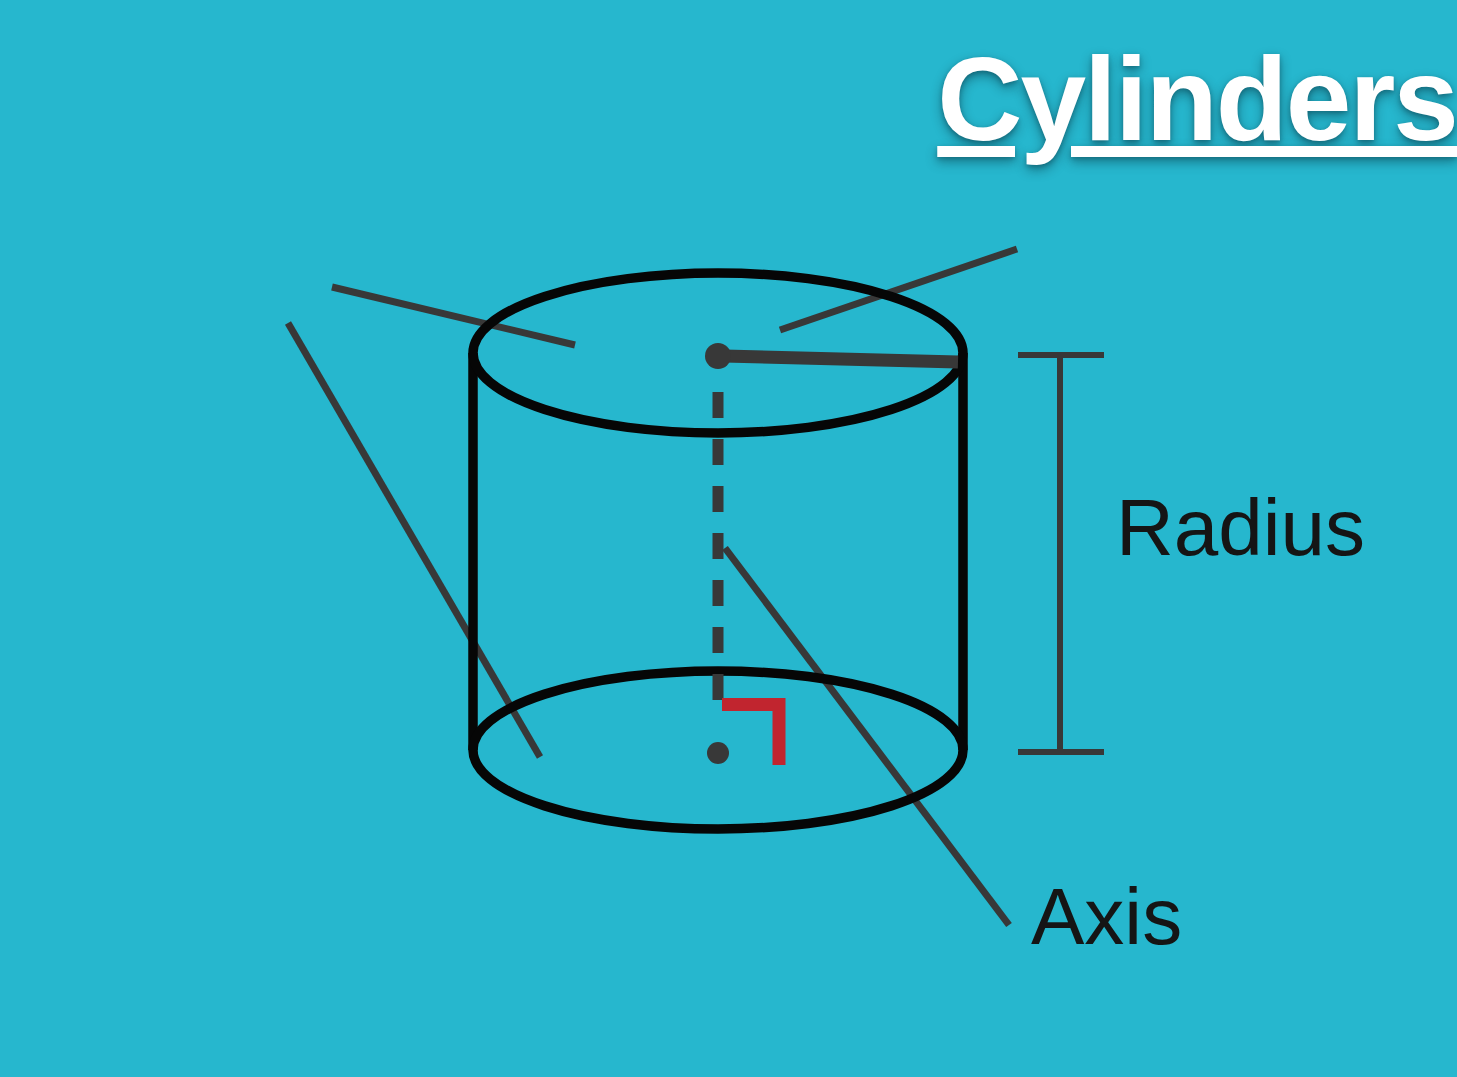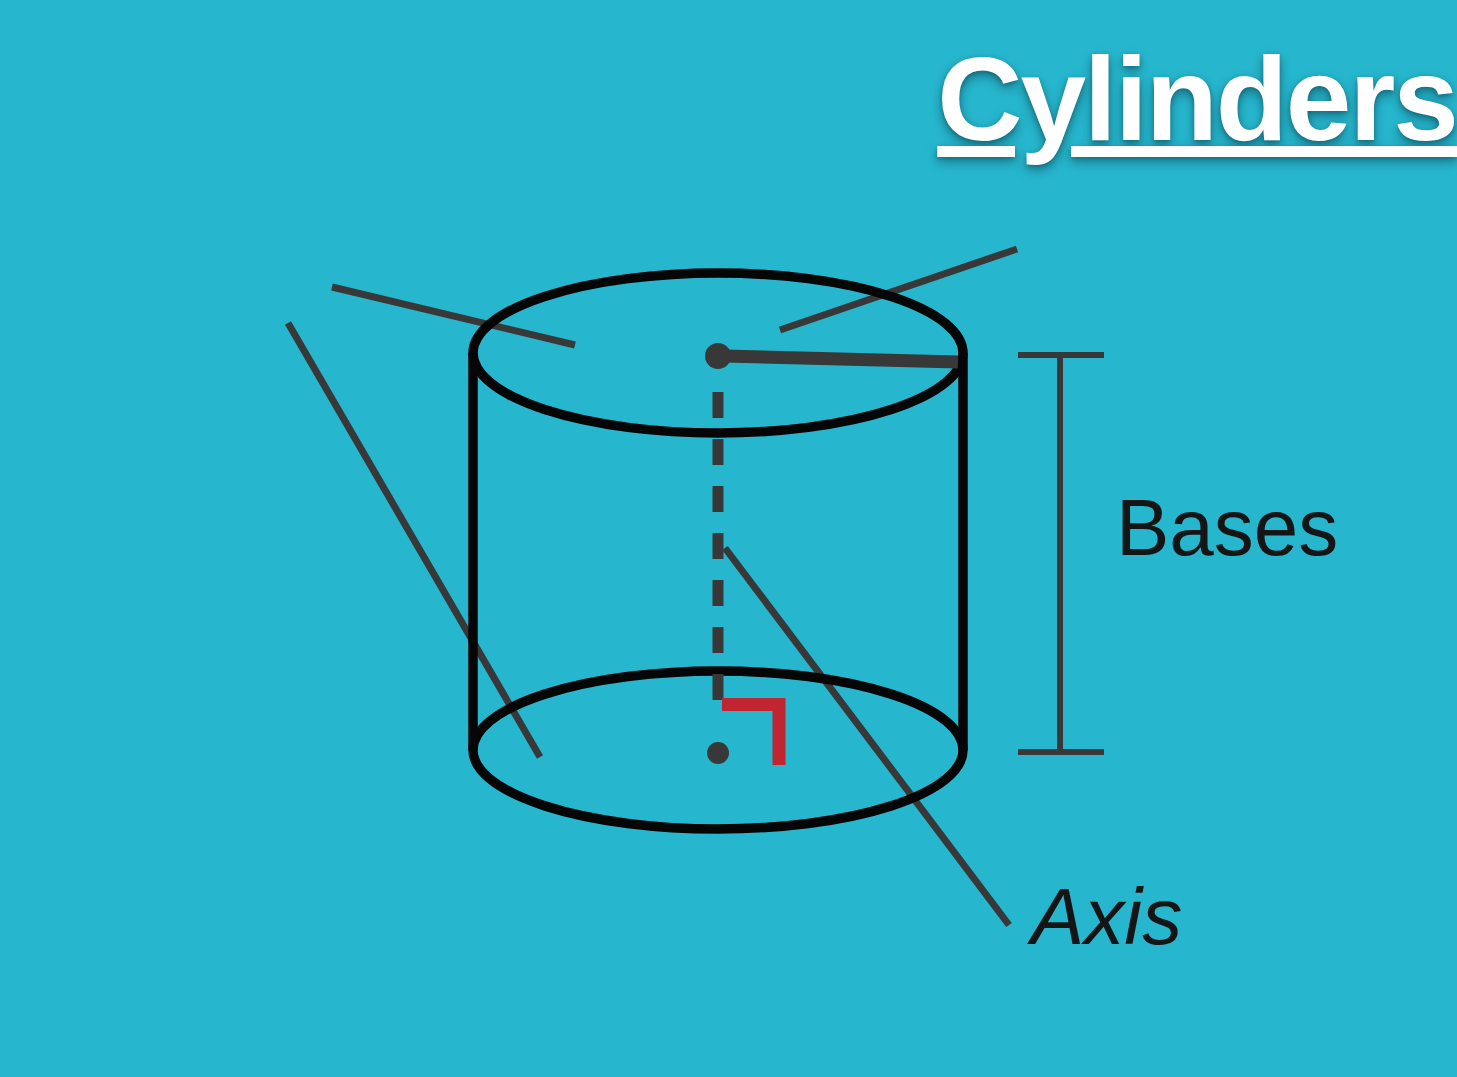--- a/index.html
+++ b/index.html
@@ -42,21 +42,21 @@
     position: absolute;
     font-size: 80px;
     font-weight: 400;
     color: var(--text);
     line-height: 1;
     white-space: nowrap;
   }
   .label-bases  { left: 96px;   top: 233px; }
   .label-radius { left: 1040px; top: 180px; }
   .label-height { left: 1116px; top: 488px; }
-  .label-axis   { left: 1031px; top: 877px; font-style: italic; }
+  .label-axis   { left: 1031px; top: 877px; }
 
   svg.diagram { position: absolute; left: 0; top: 0; }
   .outline {
     stroke: var(--outline);
     stroke-width: 9.5;
     fill: none;
   }
   .leader {
     stroke: var(--annotation);
     stroke-width: 7;
@@ -111,16 +111,16 @@
     <circle class="center-dot" cx="718" cy="356" r="13"></circle>
     <circle class="center-dot" cx="718" cy="753" r="11"></circle>
 
     <path class="right-angle" d="M 722 704.5 L 779 704.5 L 779 765"></path>
 
     <line class="bracket" x1="1018" y1="355" x2="1104" y2="355"></line>
     <line class="bracket" x1="1060" y1="355" x2="1060" y2="752"></line>
     <line class="bracket" x1="1018" y1="752" x2="1104" y2="752"></line>
   </svg>
 
-  <div class="diagram-label label-height">Bases</div>
+  <div class="diagram-label label-height">Radius</div>
   <div class="diagram-label label-axis">Axis</div>
 
 </div>
 
 </body></html>

